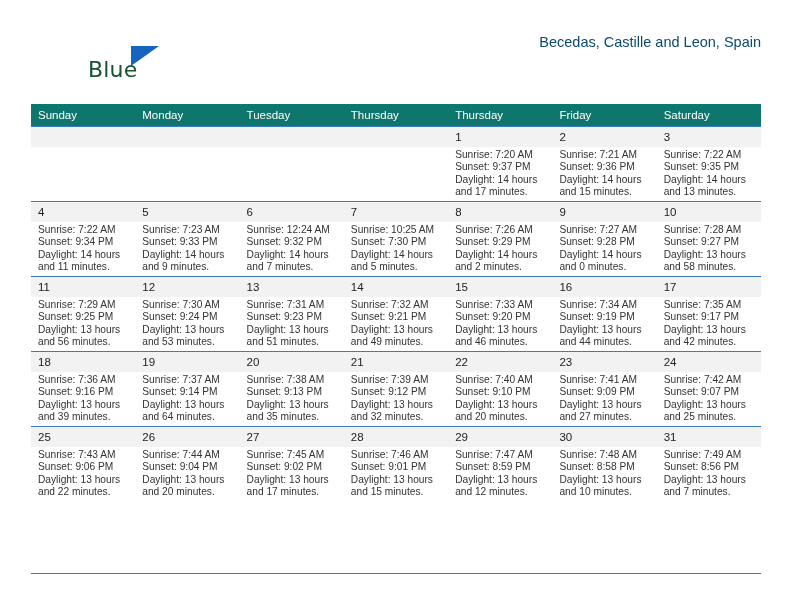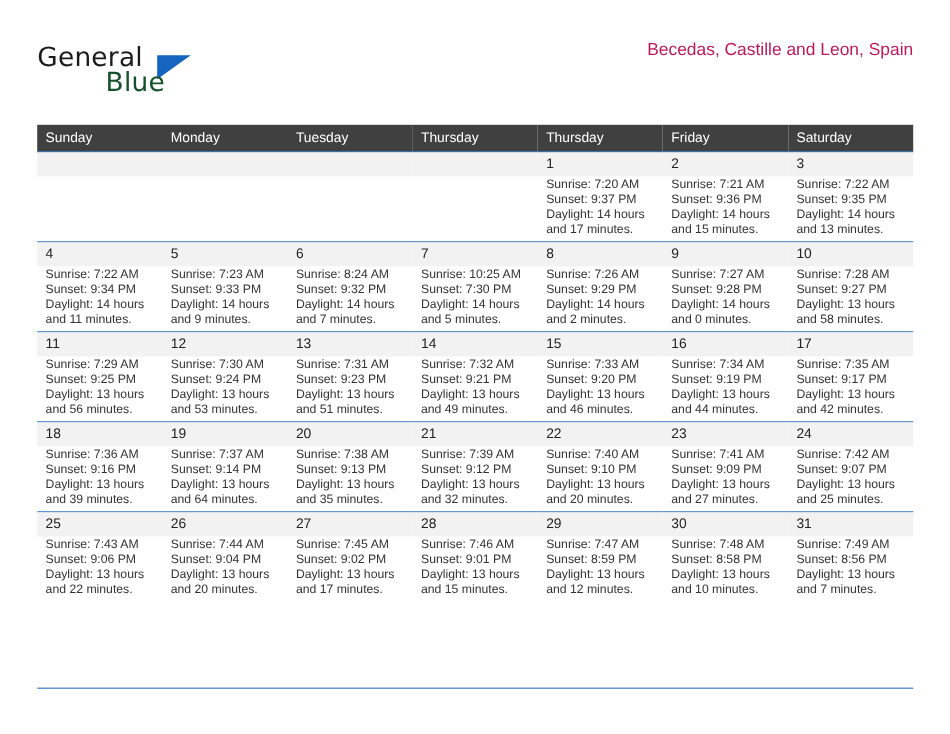--- a/index.html
+++ b/index.html
@@ -75,36 +75,36 @@
     font-size: 28px;
     font-weight: 400;
     color: #1c1c1c;
     line-height: 34px;
     white-space: nowrap;
   }
   .cal-subtitle {
     margin-top: 7px;
     font-size: 14.5px;
     font-weight: 400;
-    color: #be185d;
+    color: #0c4a6e;
     line-height: 18px;
     white-space: nowrap;
   }
 
   
   .calendar {
     position: absolute;
     left: 31px;
     top: 104px;
     width: 730px;
     border-collapse: collapse;
     table-layout: fixed;
   }
   .calendar th {
-    background: #404040;
+    background: #0f766e;
     color: #ffffff;
     font-size: 11.5px;
     font-weight: 400;
     text-align: left;
     padding: 5px 0 5px 7px;
     height: 11px;
     border: none;
   }
   .calendar td {
     width: 104.28px;
@@ -151,21 +151,20 @@
     background: #3a7cc1;
   }
 </style>
 </head>
 <body>
 
 <div class="page">
 
   <div class="header">
     <div class="brand">
-      <span class="brand-general">General</span>
       <span class="brand-triangle"></span>
       <span class="brand-blue">Blue</span>
     </div>
     <div class="title-block">
       <div class="cal-subtitle">Becedas, Castille and Leon, Spain</div>
     </div>
   </div>
 
   <table class="calendar">
     <thead>
@@ -255,21 +254,21 @@
                 <div>Sunset: 9:33 PM</div>
                 <div>Daylight: 14 hours</div>
                 <div>and 9 minutes.</div>
               </div>
             </div>
           </td>
           <td>
             <div class="cell-inner">
               <span class="daynum">6</span>
               <div class="details">
-                <div>Sunrise: 8:24 AM</div>
+                <div>Sunrise: 12:24 AM</div>
                 <div>Sunset: 9:32 PM</div>
                 <div>Daylight: 14 hours</div>
                 <div>and 7 minutes.</div>
               </div>
             </div>
           </td>
           <td>
             <div class="cell-inner">
               <span class="daynum">7</span>
               <div class="details">

